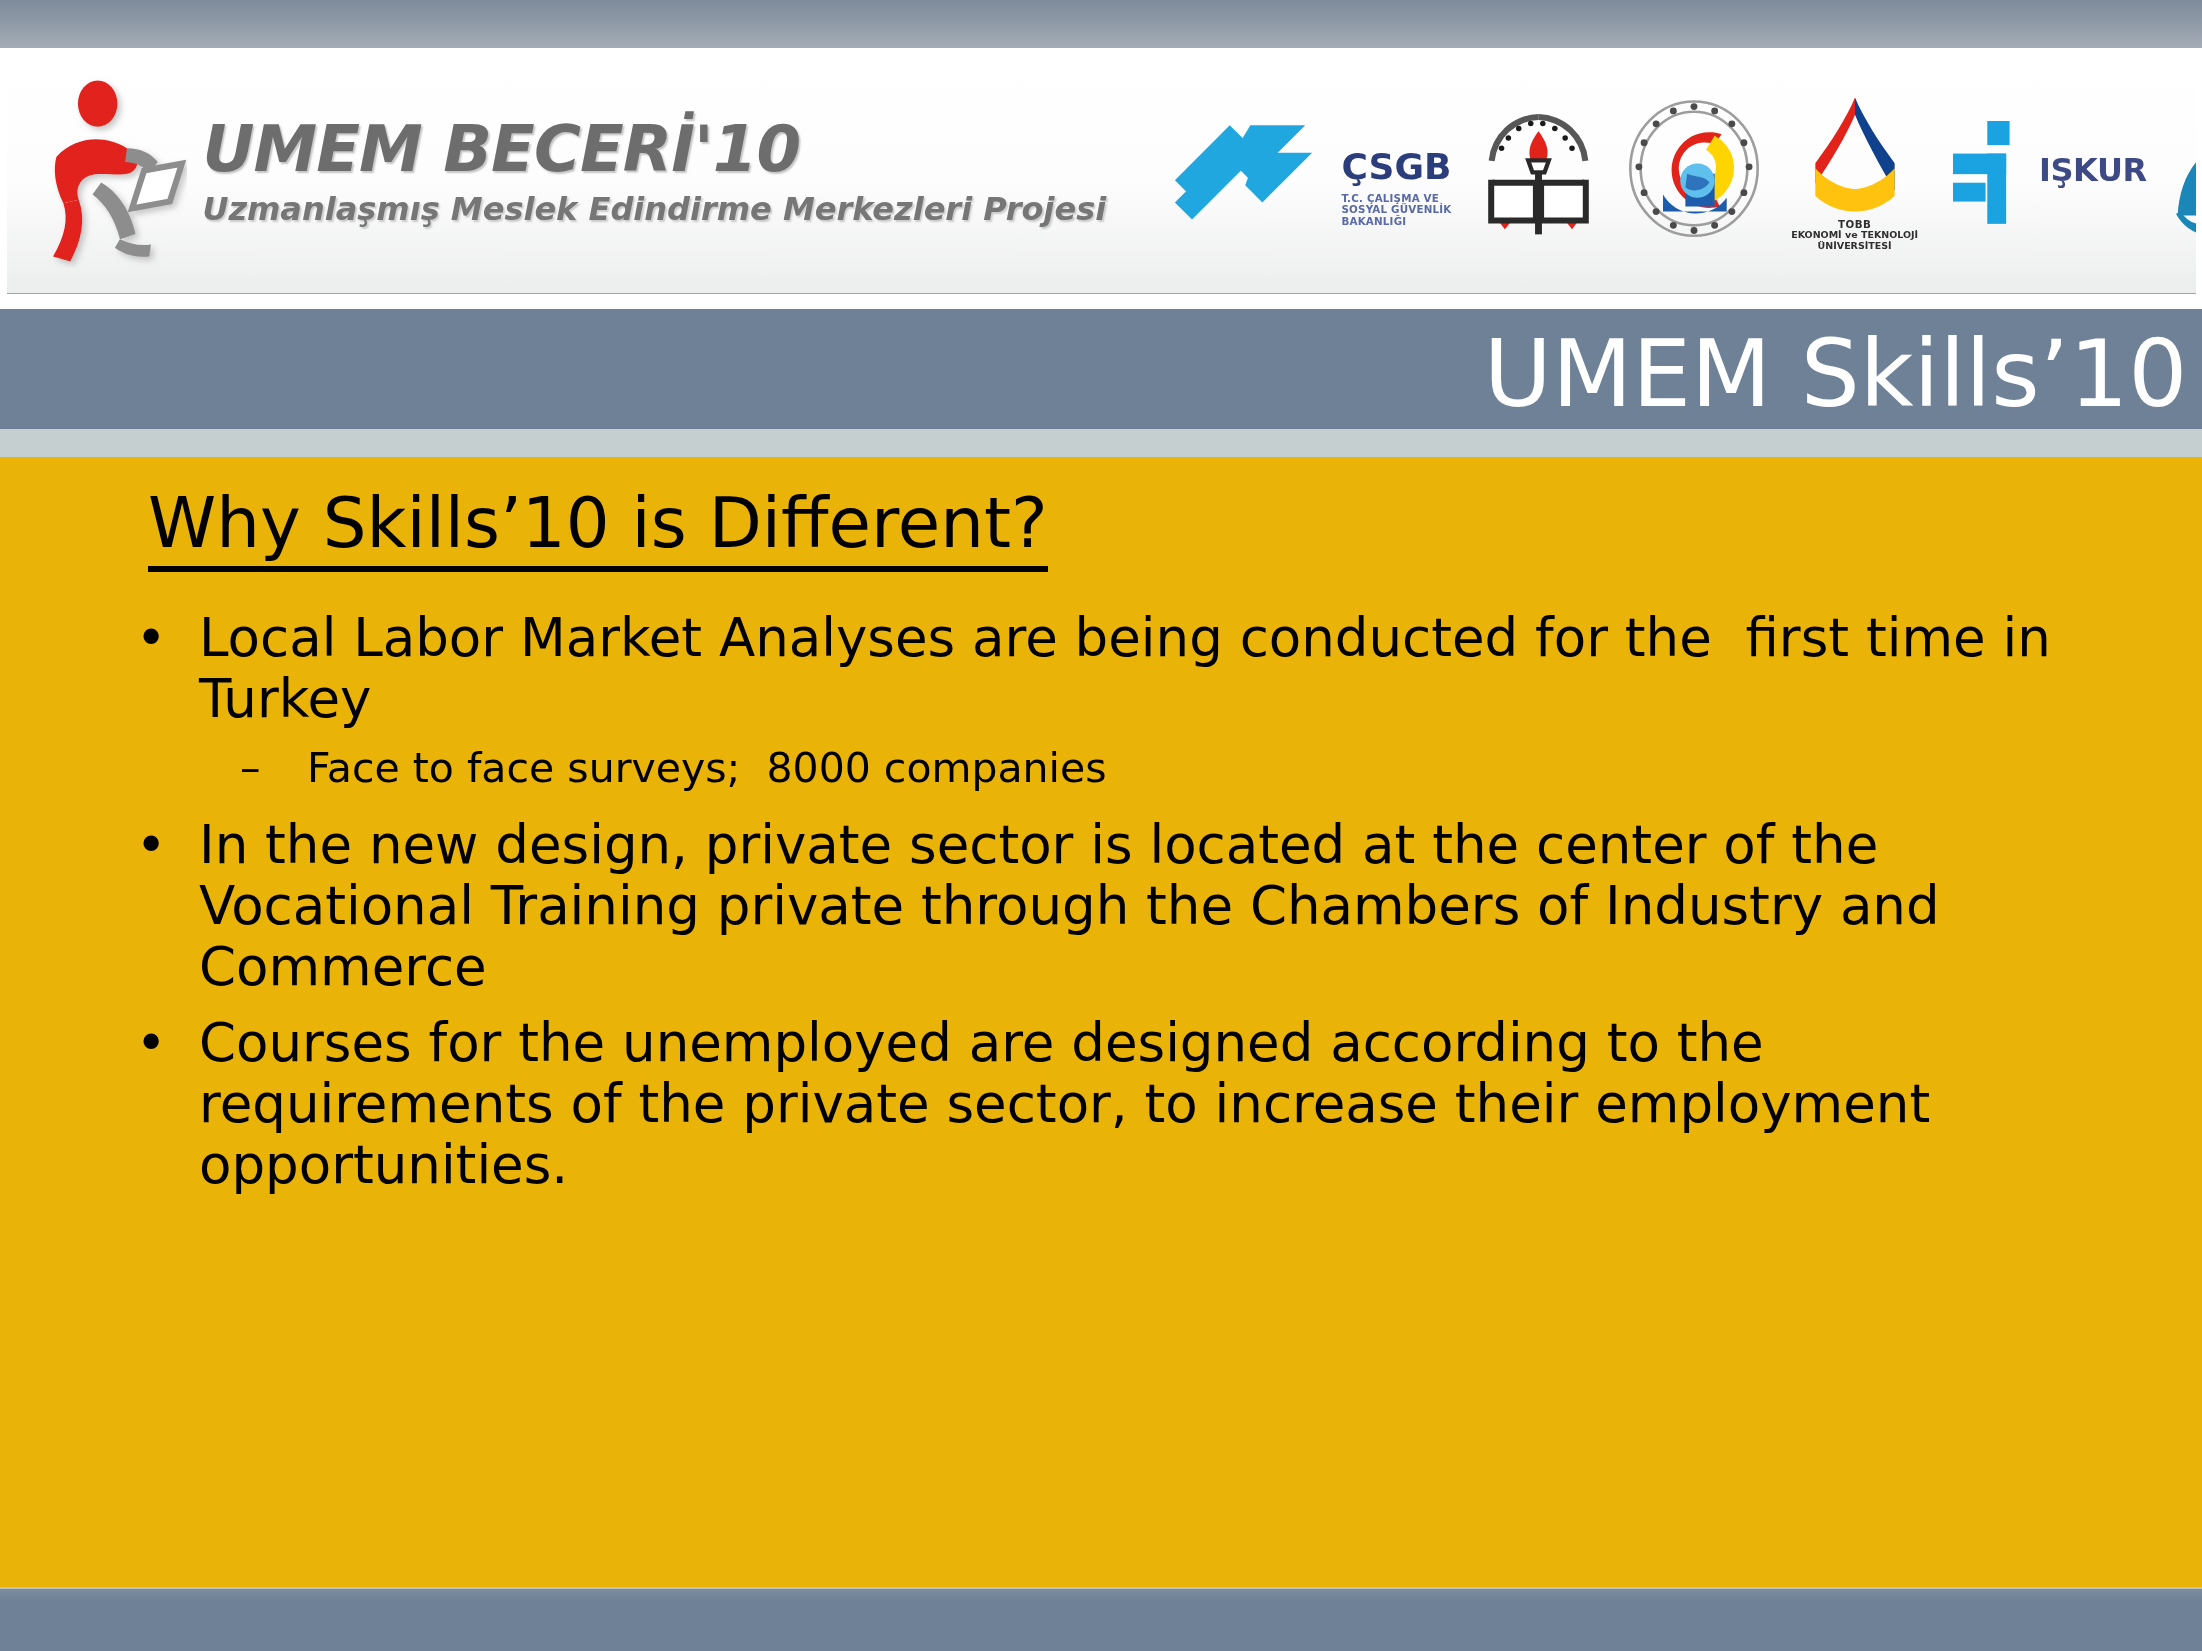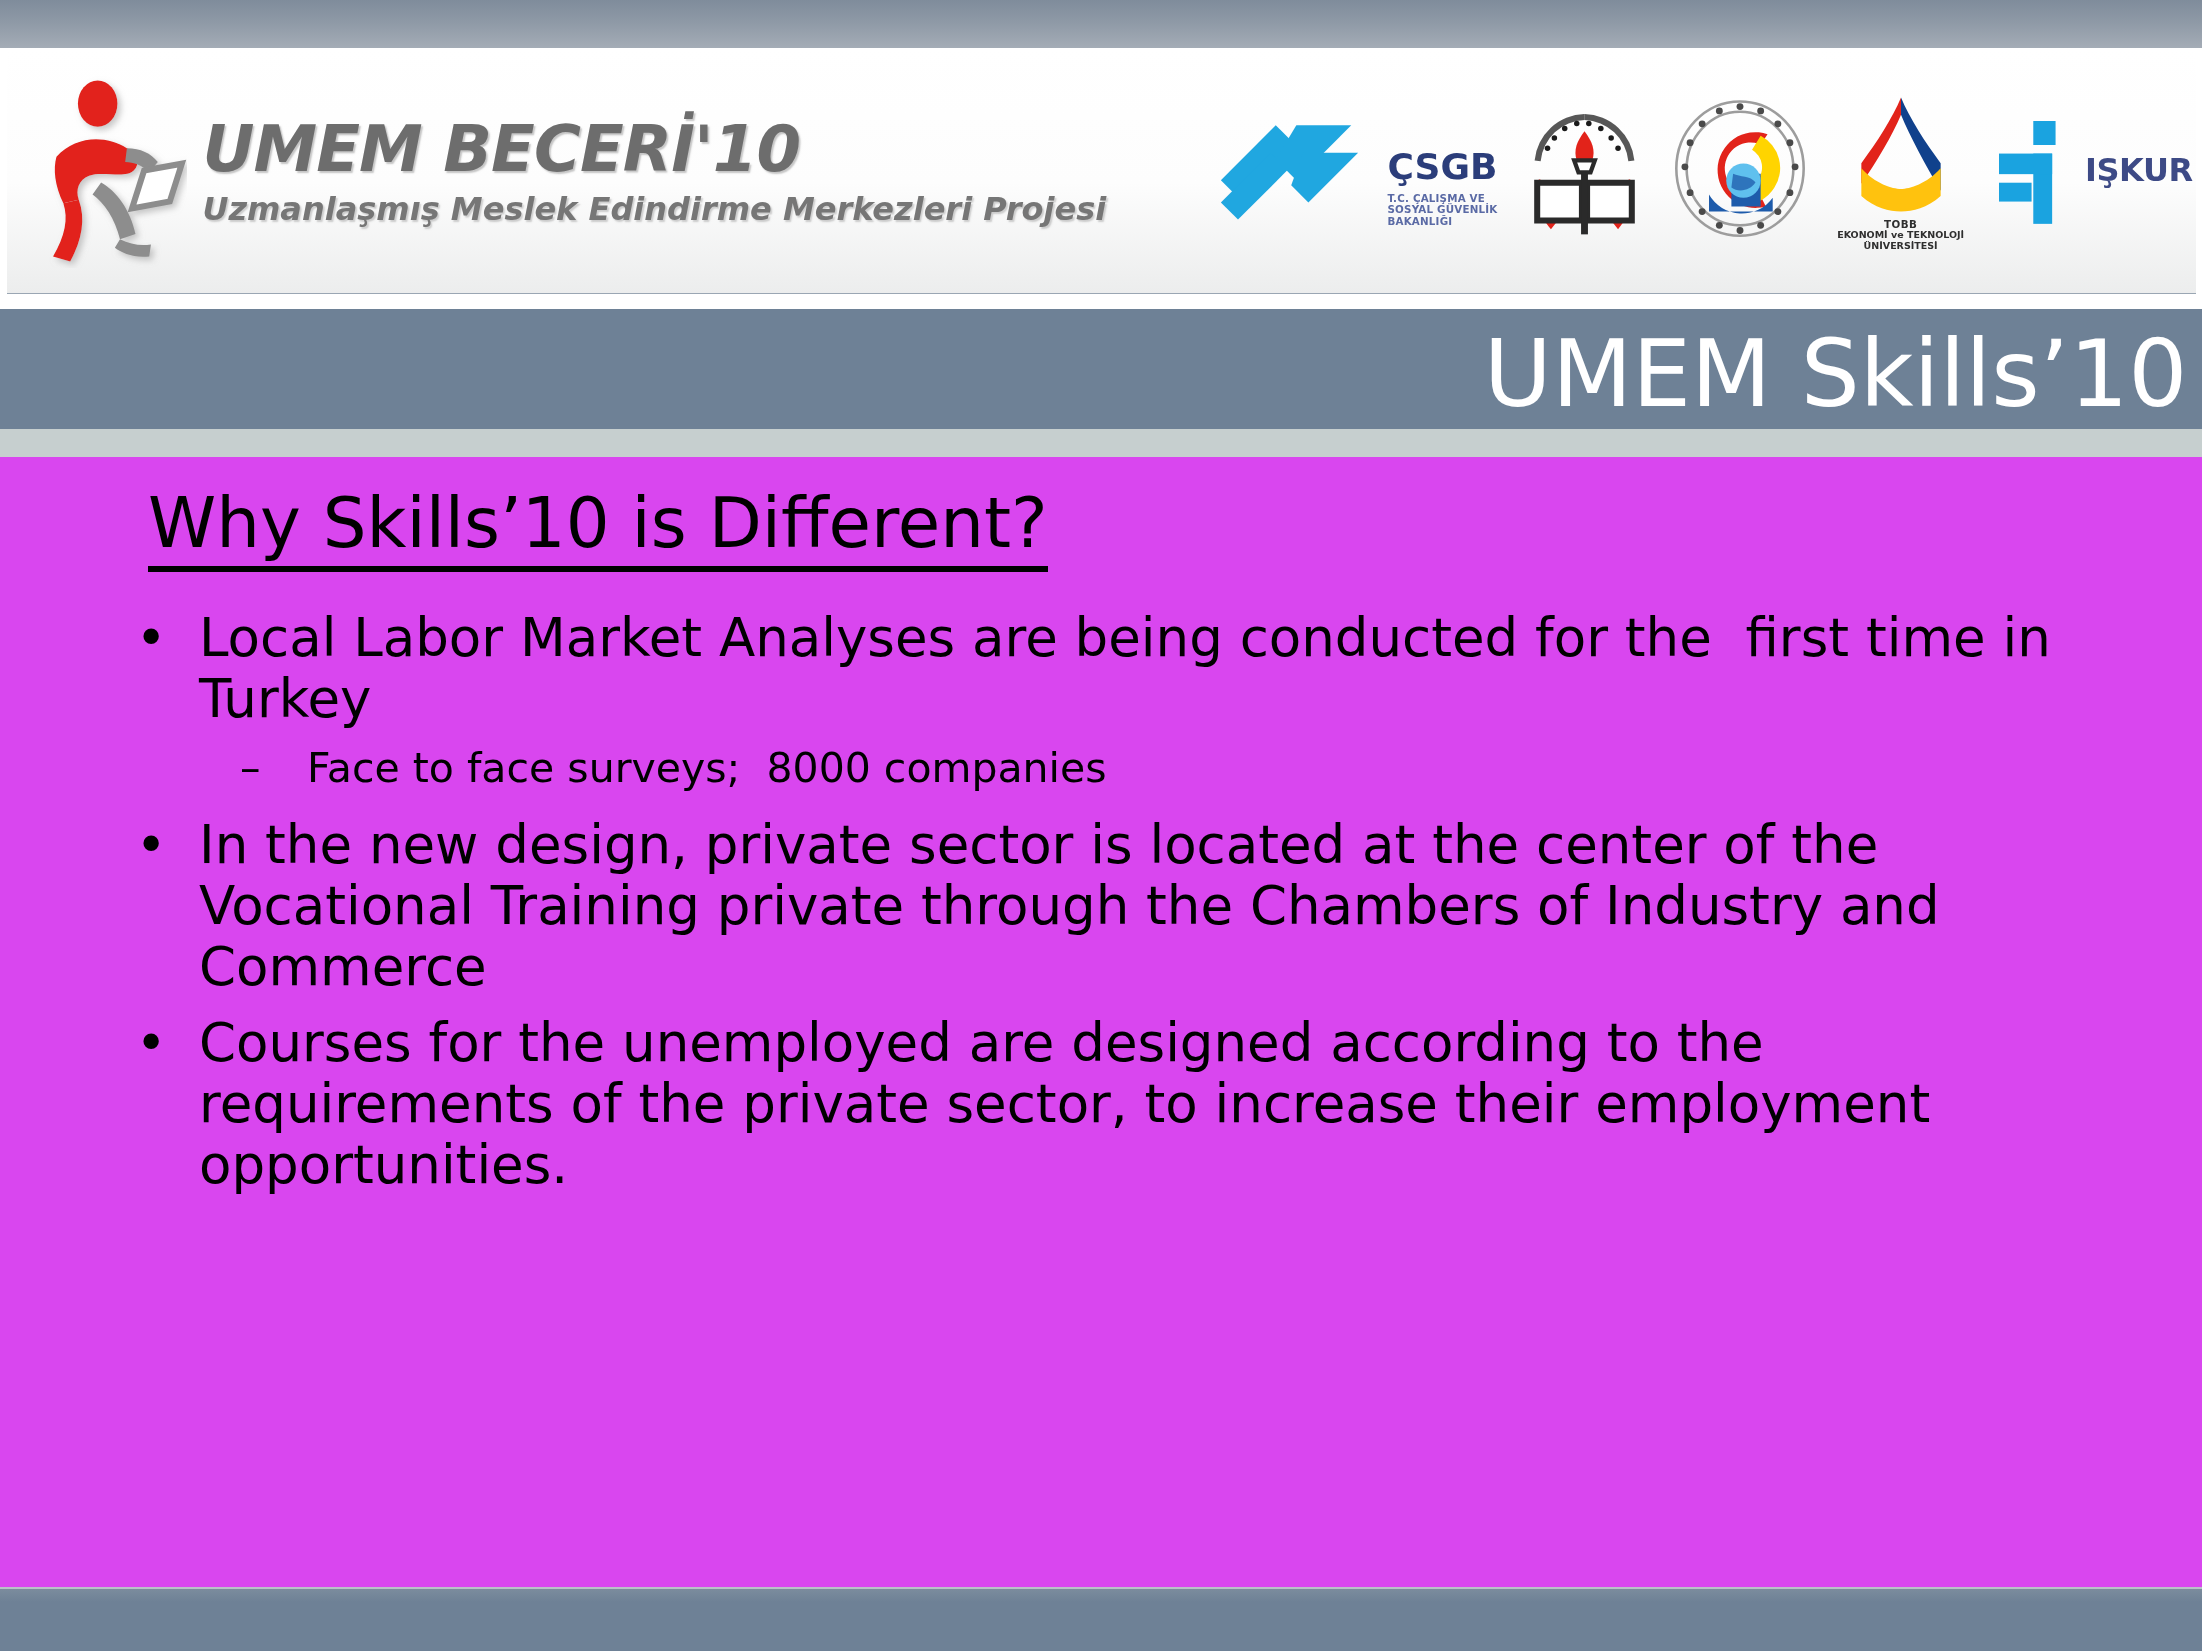--- a/index.html
+++ b/index.html
@@ -32,21 +32,20 @@
   
   .header-banner {
     position: absolute;
     left: 6.9px; top: 48px;
     width: 2189px; height: 245px;
     background: linear-gradient(to bottom, #ffffff 0%, #fdfdfd 55%, #eceded 100%);
     border-bottom: 1.7px solid #9aa6b3;
     display: flex;
     align-items: center;
     overflow: hidden;
-    gap: 46px;
   }
 
   .brand-block {
     display: flex;
     align-items: center;
     margin-left: 34px;
     flex: 0 0 auto;
   }
 
   .runner-mark {
@@ -160,21 +159,21 @@
     left: 0; top: 429px;
     width: 2203px; height: 27.5px;
     background: #c6cfcf;
   }
 
   
   .body-area {
     position: absolute;
     left: 0; top: 457px;
     width: 2203px; height: 1131px;
-    background: #d946ef;
+    background: #eab308;
   }
 
   .content-heading {
     position: absolute;
     left: 148px; top: 30px;
     font-family: "DejaVu Sans", sans-serif;
     font-size: 69px;
     color: #000000;
     line-height: 1.05;
     white-space: nowrap;

